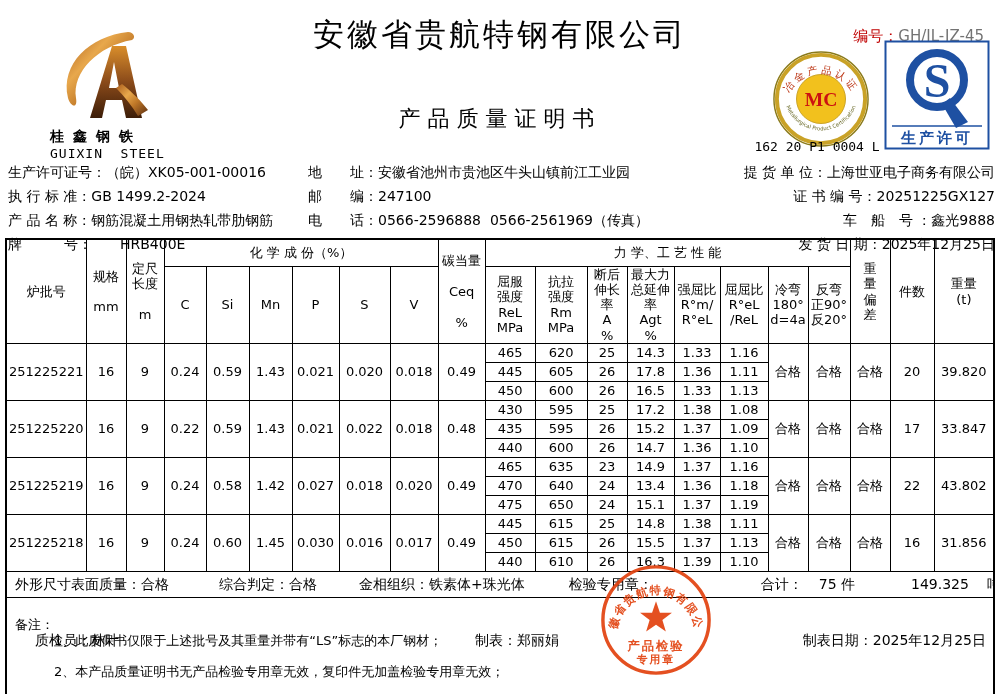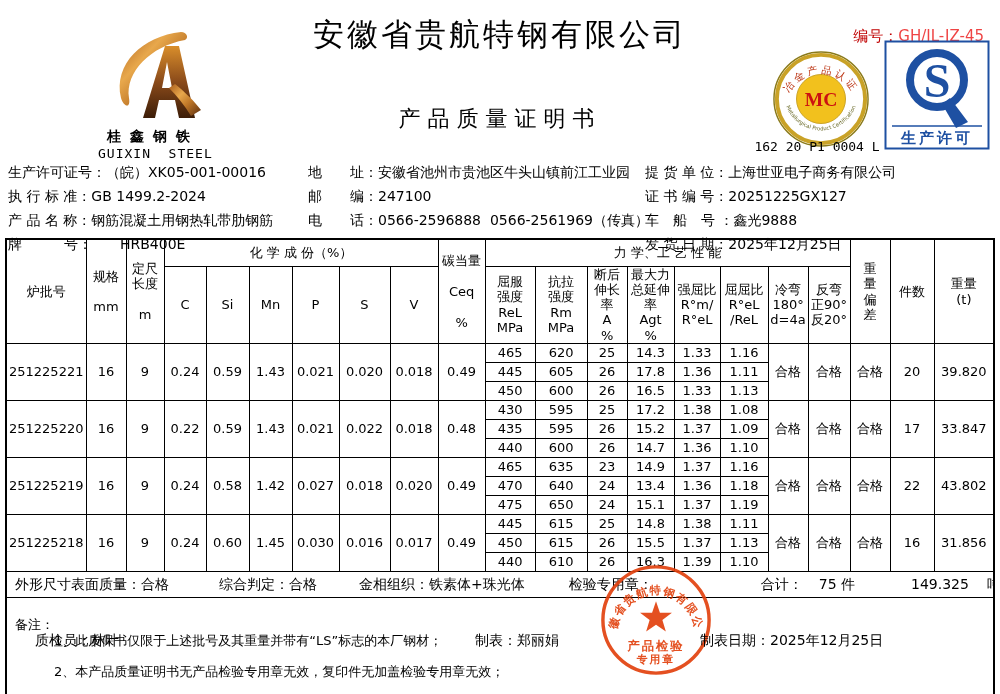--- a/index.html
+++ b/index.html
@@ -2,40 +2,40 @@
 <html><head>
 <meta charset="utf-8">
 <style>
   * { margin:0; padding:0; box-sizing:border-box; }
   html,body { width:1000px; height:694px; background:#fff; color:#000;
     font-family:"DejaVu Sans","Liberation Sans",sans-serif; }
   .page { position:relative; width:1000px; height:694px; overflow:hidden; background:#fff; }
 
   
   .header { position:relative; height:236px; }
-  .logo { position:absolute; left:50px; top:28px; width:110px; text-align:center;margin-left:48px; }
+  .logo { position:absolute; left:50px; top:28px; width:110px; text-align:left; }
   .logo-cn { font-size:14px; letter-spacing:9px; font-weight:bold; white-space:pre; }
   .logo-en { font-size:13px; font-family:"DejaVu Sans Mono","Liberation Mono",monospace; letter-spacing:1px; white-space:pre; }
   .company-title { position:absolute; left:0; right:0; top:14px; text-align:center;
     font-family:"Liberation Serif","DejaVu Serif",serif; font-size:31px; letter-spacing:3px; }
   .doc-title { position:absolute; left:0; right:0; top:92px; text-align:center;
     font-family:"Liberation Serif","DejaVu Serif",serif; font-size:22px; letter-spacing:7px;margin-top:12px; }
   .serial { position:absolute; right:16px; top:27px; font-size:15px; color:#c00000; white-space:pre; }
-  .serial b { color:#ef4444; font-weight:normal; }
+  .serial b { color:#737373; font-weight:normal; }
   .mc-badge { position:absolute; left:772px; top:50px; }
   .mc-code { position:absolute; left:752px; top:139px; width:130px; text-align:center;
     font-size:13px; white-space:pre; font-family:"DejaVu Sans Mono","Liberation Mono",monospace; }
   .qs-badge { position:absolute; left:884px; top:40px; }
 
   
   .info { position:absolute; top:160px; left:0; right:0; font-size:14px; }
   .info-col { position:absolute; top:0; }
   .info-col.c1 { left:8px;  width:300px; }
   .info-col.c2 { left:308px; width:335px; }
-  .info-col.c3 { left:645px; width:350px; }
+  .info-col.c3 { left:645px; width:350px;text-align:right; }
   .info-line { height:24px; line-height:24px; white-space:pre; }
   .info-label { white-space:pre; }
   .info-value { white-space:pre; }
 
   
   table.main { position:absolute; top:238px; left:5px; width:990px; table-layout:fixed;
     border-collapse:collapse; border:2px solid #000; }
   table.main td, table.main th { border:1px solid #000; text-align:center; vertical-align:middle;
     font-weight:normal; font-size:13px; line-height:1.18; white-space:pre-line; padding:0; overflow:hidden; }
   tr.h1 { height:27px; } tr.h2 { height:76px; }
@@ -53,21 +53,21 @@
   .notes-label { white-space:pre; line-height:16px; }
   .note-line { white-space:pre; line-height:16px; }
 
   
   .stamp { position:absolute; left:597px; top:561px; opacity:.92; pointer-events:none; }
 
   
   .footline { position:absolute; top:632px; left:0; right:0; display:flex; font-size:14px; }
   .footline .f1 { width:36%; padding-left:35px; }
   .footline .f2 { width:34%; padding-left:115px; }
-  .footline .f3 { flex:1; text-align:left; padding-right:14px; }
+  .footline .f3 { flex:1; text-align:right; padding-right:14px; }
 </style>
 </head>
 <body>
 
 <div class="page">
 
   <div class="header">
 
     <div class="logo">
       <svg width="100" height="96" viewBox="0 0 100 96">

